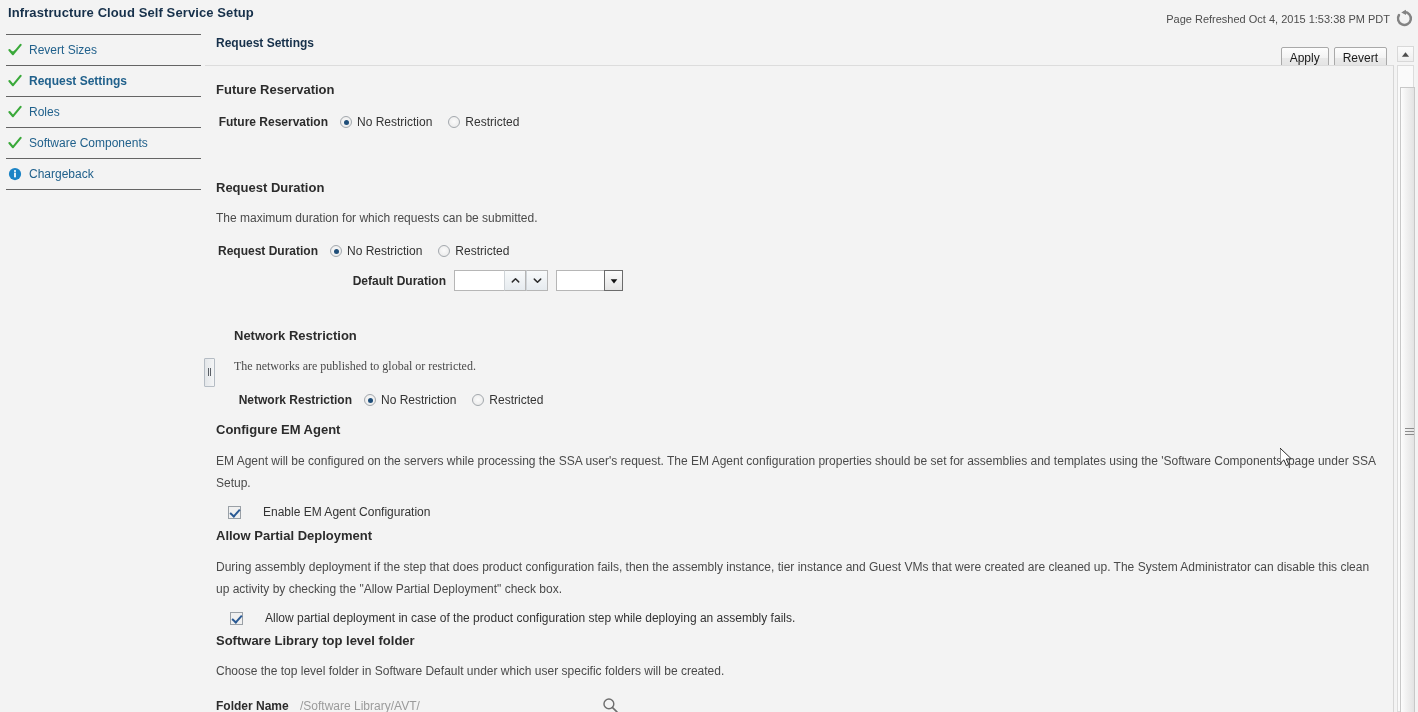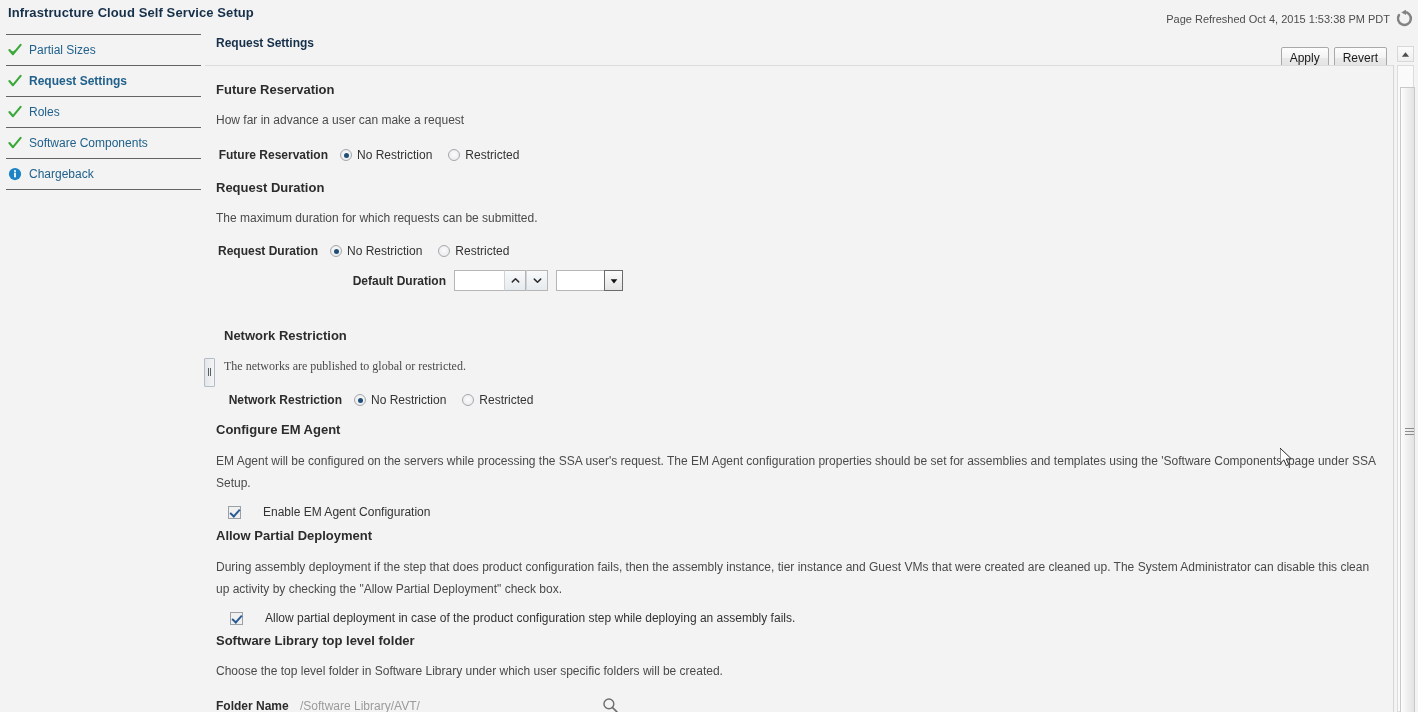--- a/index.html
+++ b/index.html
@@ -423,21 +423,21 @@
 
   <div id="sidebar">
 
     <div class="side-item">
       <span class="side-icon">
         <svg viewBox="0 0 16 16" width="14" height="14">
             <path d="M2 8.4 L5.6 12.4 L14 2.6 L12.3 5.2 L5.8 9.6 Z" fill="#3aa93a"></path>
             <path d="M1.6 8.0 L5.7 12.8 L14.4 2.2" fill="none" stroke="#3aa93a" stroke-width="2.4" stroke-linecap="round" stroke-linejoin="round"></path>
           </svg>
       </span>
-      <span class="side-label">Partial Sizes</span>
+      <span class="side-label">Revert Sizes</span>
     </div>
 
     <div class="side-item current">
       <span class="side-icon">
         <svg viewBox="0 0 16 16" width="14" height="14">
             <path d="M1.6 8.0 L5.7 12.8 L14.4 2.2" fill="none" stroke="#3aa93a" stroke-width="2.4" stroke-linecap="round" stroke-linejoin="round"></path>
           </svg>
       </span>
       <span class="side-label">Request Settings</span>
     </div>
@@ -480,21 +480,20 @@
 
     <div id="action-bar">
       <button class="btn">Apply</button>
       <button class="btn">Revert</button>
     </div>
 
     <div id="content">
 
       <div style="position:absolute; left:11px; top:16px;">
         <div class="section-title">Future Reservation</div>
-        <div class="section-desc" style="margin-top:14px;">How far in advance a user can make a request</div>
         <div class="fieldrow" style="margin-top:18px;">
           <span class="field-label" style="width:112px;">Future Reservation</span>
           <span class="radio-group" style="margin-left:12px;">
             <span class="radio-opt checked">
               <span class="radio-dot"></span>
               <span class="radio-label">No Restriction</span>
             </span>
             <span class="radio-opt">
               <span class="radio-dot"></span>
               <span class="radio-label">Restricted</span>
@@ -538,21 +537,21 @@
             <span class="sel-box"></span>
             <span class="sel-arrow">
               <svg viewBox="0 0 12 12" width="10" height="10">
                   <polygon points="2,4 10,4 6,9" fill="#111111"></polygon>
                 </svg>
             </span>
           </span>
         </div>
       </div>
 
-      <div style="position:absolute; left:19px; top:262px;">
+      <div style="position:absolute; left:29px; top:262px;">
         <div class="section-title">Network Restriction</div>
         <div class="section-desc" style="margin-top:14px;font-family:Liberation Serif, serif;">The networks are published to global or restricted.</div>
         <div class="fieldrow" style="margin-top:17px;">
           <span class="field-label" style="width:118px;">Network Restriction</span>
           <span class="radio-group" style="margin-left:12px;">
             <span class="radio-opt checked">
               <span class="radio-dot"></span>
               <span class="radio-label">No Restriction</span>
             </span>
             <span class="radio-opt">
@@ -576,21 +575,21 @@
         <div class="section-title">Allow Partial Deployment</div>
         <div class="section-desc" style="margin-top:13px; line-height:22px;">During assembly deployment if the step that does product configuration fails, then the assembly instance, tier instance and Guest VMs that were created are cleaned up. The System Administrator can disable this clean up activity by checking the "Allow Partial Deployment" check box.</div>
         <div class="chk-row" style="margin-top:11px; margin-left:14px;align-items:center;">
           <span class="chk-box checked"></span>
           <span class="chk-label">Allow partial deployment in case of the product configuration step while deploying an assembly fails.</span>
         </div>
       </div>
 
       <div style="position:absolute; left:11px; top:567px;">
         <div class="section-title">Software Library top level folder</div>
-        <div class="section-desc" style="margin-top:14px;">Choose the top level folder in Software Library under which user specific folders will be created.</div>
+        <div class="section-desc" style="margin-top:14px;">Choose the top level folder in Software Default under which user specific folders will be created.</div>
         <div class="fieldrow" style="margin-top:15px;">
           <span class="field-label" style="width:72px;">Folder Name</span>
           <input class="folder-input" type="text" style="margin-left: 10px;" value="/Software Library/AVT/">
           <span class="search-icon-btn">
             <svg viewBox="0 0 18 18" width="17" height="17">
                 <circle cx="7.3" cy="7.3" r="5.2" fill="none" stroke="#6d6d6d" stroke-width="1.5"></circle>
                 <line x1="11.2" y1="11.2" x2="16" y2="16" stroke="#6d6d6d" stroke-width="1.7" stroke-linecap="round"></line>
               </svg>
           </span>
         </div>

